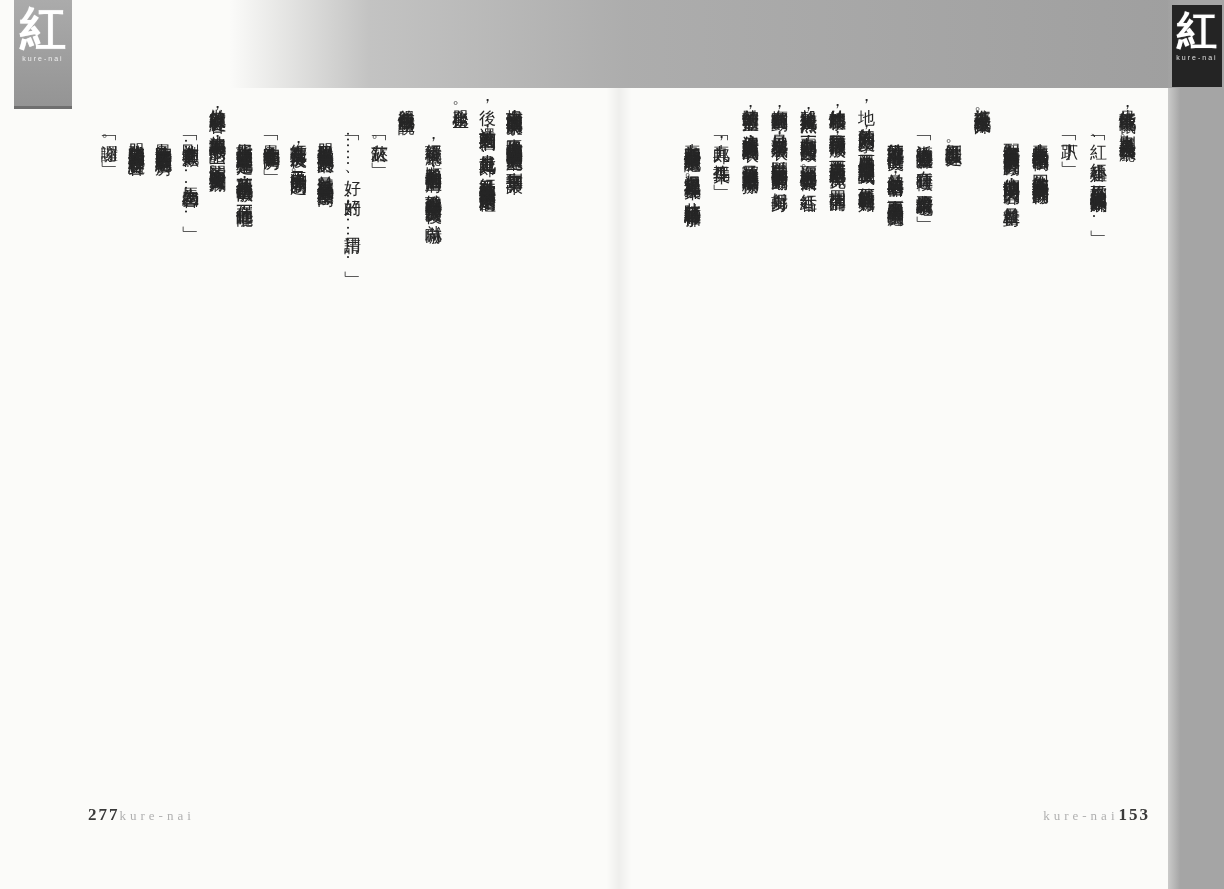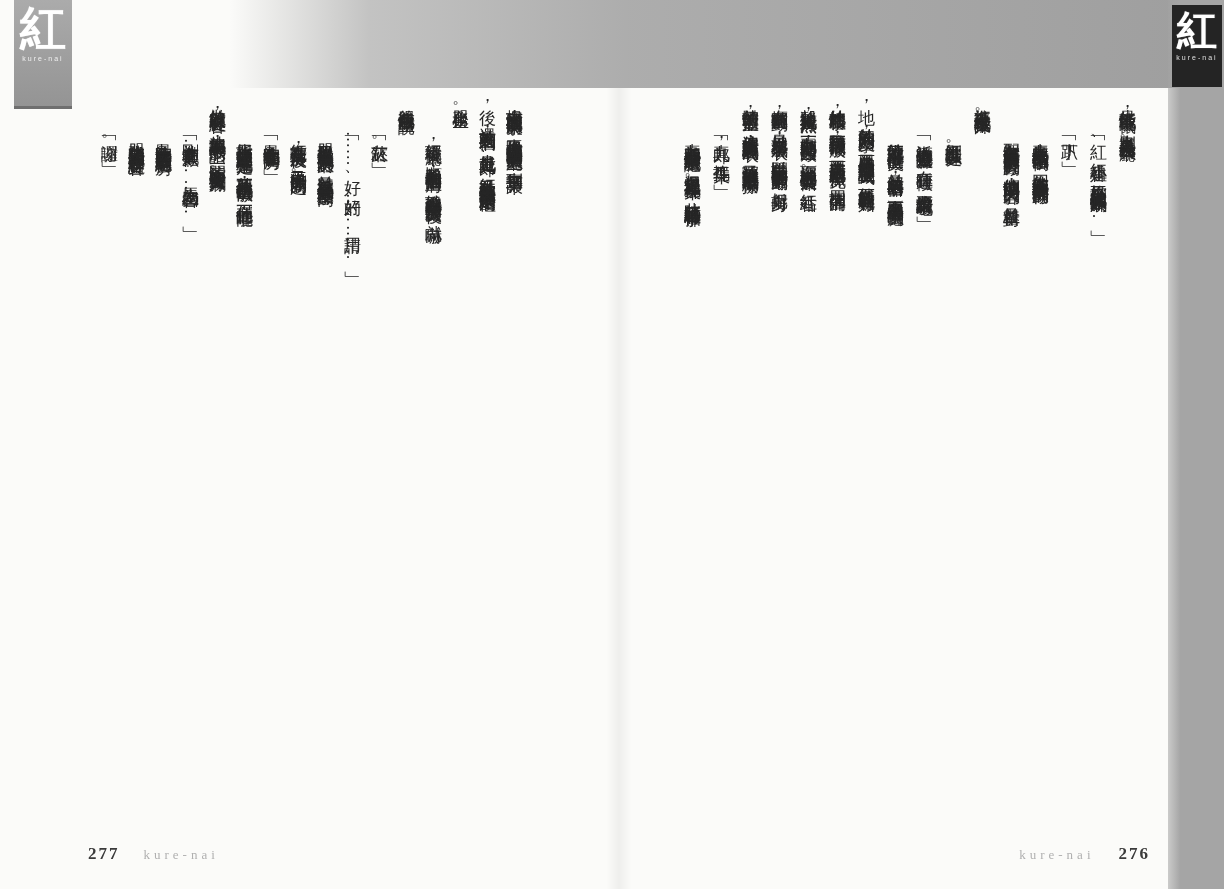--- a/index.html
+++ b/index.html
@@ -71,22 +71,22 @@
     letter-spacing:0.9px;
   }
   .vtext-right{left:656px;width:486px;}
   .vtext-left{left:88px;width:440px;}
   .vtext .col{height:722px;overflow:hidden;}
   .vtext-right .col{width:29px;line-height:29px;}
   .vtext-left .col{width:27px;line-height:27px;}
   .vtext .col.ind{text-indent:2em;}
   
   .footer{
-    position:absolute;top:844px;
-    display:flex;align-items:baseline;gap:24px;
+    position:absolute;top:805px;
+    display:flex;align-items:baseline;gap:0;
     font-family:"Liberation Serif","DejaVu Serif",serif;
   }
   .footer-left{left:88px;}
   .footer-right{right:74px;}
   .pagenum{
     font-size:17px;color:var(--page-number-color);
     letter-spacing:2px;font-weight:bold;
   }
   .runhead{
     font-size:13px;color:var(--running-title-color);
@@ -150,16 +150,16 @@
       <div class="col ind">「謝囉。」</div>
     </div>
 
   <div class="footer footer-left">
     <span class="pagenum">277</span>
     <span class="runhead">kure-nai</span>
   </div>
 
   <div class="footer footer-right">
     <span class="runhead">kure-nai</span>
-    <span class="pagenum">276</span>
+    <span class="pagenum">153</span>
   </div>
 
 </div>
 
 </body></html>

